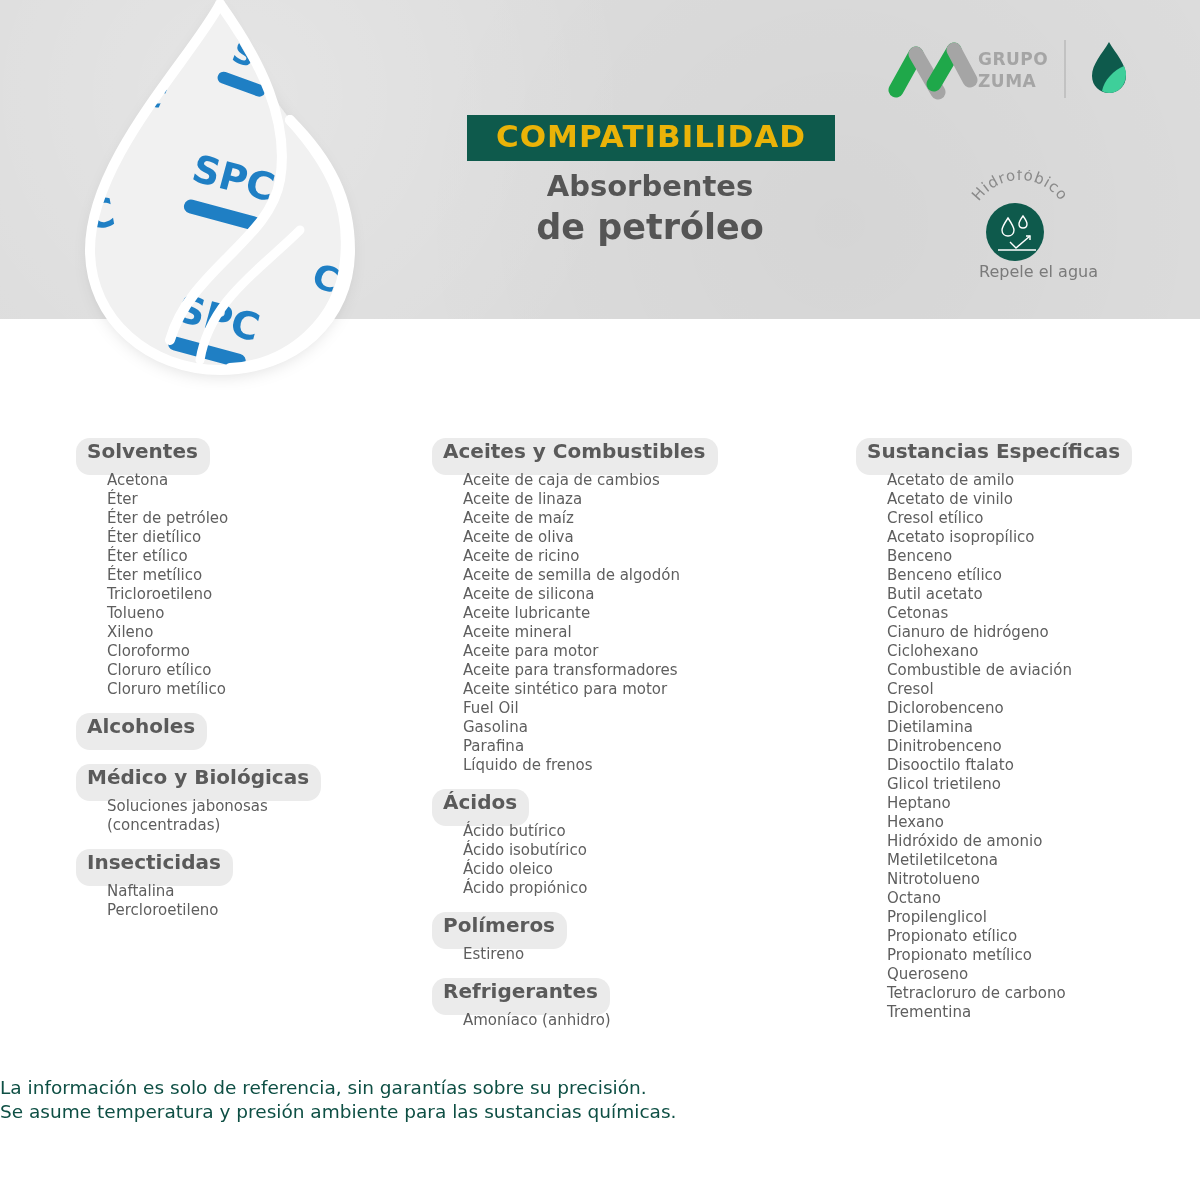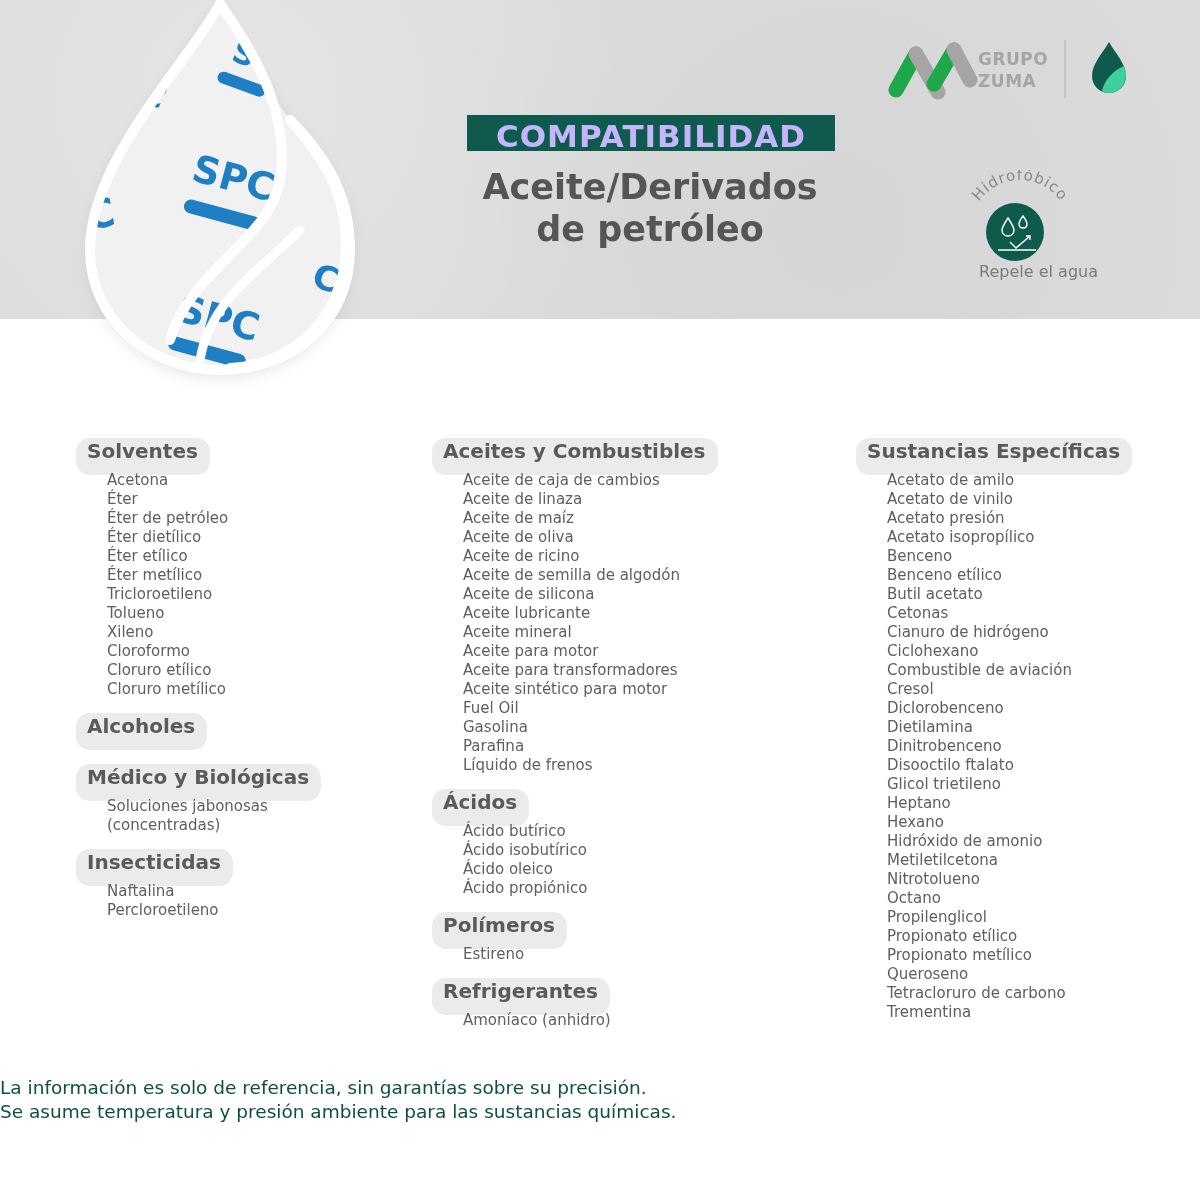--- a/index.html
+++ b/index.html
@@ -10,22 +10,22 @@
     position: absolute; left: 0; top: 0; width: 1200px; height: 319px;
     background: #dcdcdc;
     background-image:
       radial-gradient(circle at 20% 30%, rgba(255,255,255,0.25) 0, rgba(255,255,255,0) 40%),
       radial-gradient(circle at 70% 70%, rgba(0,0,0,0.03) 0, rgba(0,0,0,0) 50%);
   }
 
   .drop-art { position: absolute; left: 60px; top: 0; width: 320px; height: 390px; }
 
   .title-badge {
-    position: absolute; left: 467px; top: 115px; width: 368px; height: 36px;
-    background: #0e5a4c; color: #c4b5fd;
+    position: absolute; left: 467px; top: 115px; width: 368px; height: 46px;
+    background: #0e5a4c; color: #eab308;
     font-family: "DejaVu Sans", sans-serif; font-weight: bold; font-size: 31px;
     letter-spacing: 1px; text-align: center; line-height: 42px;
   }
   .subtitle {
     position: absolute; left: 430px; top: 166px; width: 440px; text-align: center;
     color: #555555; font-weight: bold; font-family: "DejaVu Sans", sans-serif;
   }
   .subtitle .l1 { font-size: 29px; line-height: 40px; display: block; }
   .subtitle .l2 { font-size: 35px; line-height: 42px; display: block; }
   .subtitle .l3 { font-size: 35px; line-height: 42px; display: block; }
@@ -95,21 +95,21 @@
     </g>
     <path d="M160 4 C130 60 30 160 30 250 C30 320 90 370 160 370 C235 370 290 320 290 250 C290 200 270 160 230 120" fill="none" stroke="#ffffff" stroke-width="10" stroke-linecap="round"></path>
     <path d="M160 4 C200 60 230 120 220 180 C210 240 130 270 110 340" fill="none" stroke="#ffffff" stroke-width="10" stroke-linecap="round"></path>
     <path d="M230 120 C275 170 290 210 285 260 C280 320 230 365 170 368" fill="none" stroke="#ffffff" stroke-width="10" stroke-linecap="round"></path>
     <path d="M240 230 C200 270 150 300 140 360" fill="none" stroke="#ffffff" stroke-width="9" stroke-linecap="round"></path>
   </svg>
 
   <div class="title-badge">COMPATIBILIDAD</div>
 
   <div class="subtitle">
-    <span class="l2">Aceite/Derivados</span>
+    <span class="l1">Absorbentes</span>
     <span class="l3">de petróleo</span>
   </div>
 
   <svg class="logo" viewBox="0 0 250 60">
     <g stroke-linecap="round" stroke-width="15" fill="none">
       <line x1="10" y1="50" x2="30" y2="14" stroke="#1fa84a"></line>
       <line x1="30" y1="14" x2="52" y2="52" stroke="#a5a5a5"></line>
       <line x1="48" y1="44" x2="68" y2="10" stroke="#1fa84a"></line>
       <line x1="68" y1="10" x2="84" y2="40" stroke="#a5a5a5"></line>
     </g>
@@ -224,21 +224,21 @@
     </ul>
   </div>
 </div>
 
 <div class="col col-3">
   <div class="section">
     <div class="section-head">Sustancias Específicas</div>
     <ul class="items">
       <li>Acetato de amilo</li>
       <li>Acetato de vinilo</li>
-      <li>Acetato presión</li>
+      <li>Cresol etílico</li>
       <li>Acetato isopropílico</li>
       <li>Benceno</li>
       <li>Benceno etílico</li>
       <li>Butil acetato</li>
       <li>Cetonas</li>
       <li>Cianuro de hidrógeno</li>
       <li>Ciclohexano</li>
       <li>Combustible de aviación</li>
       <li>Cresol</li>
       <li>Diclorobenceno</li>

